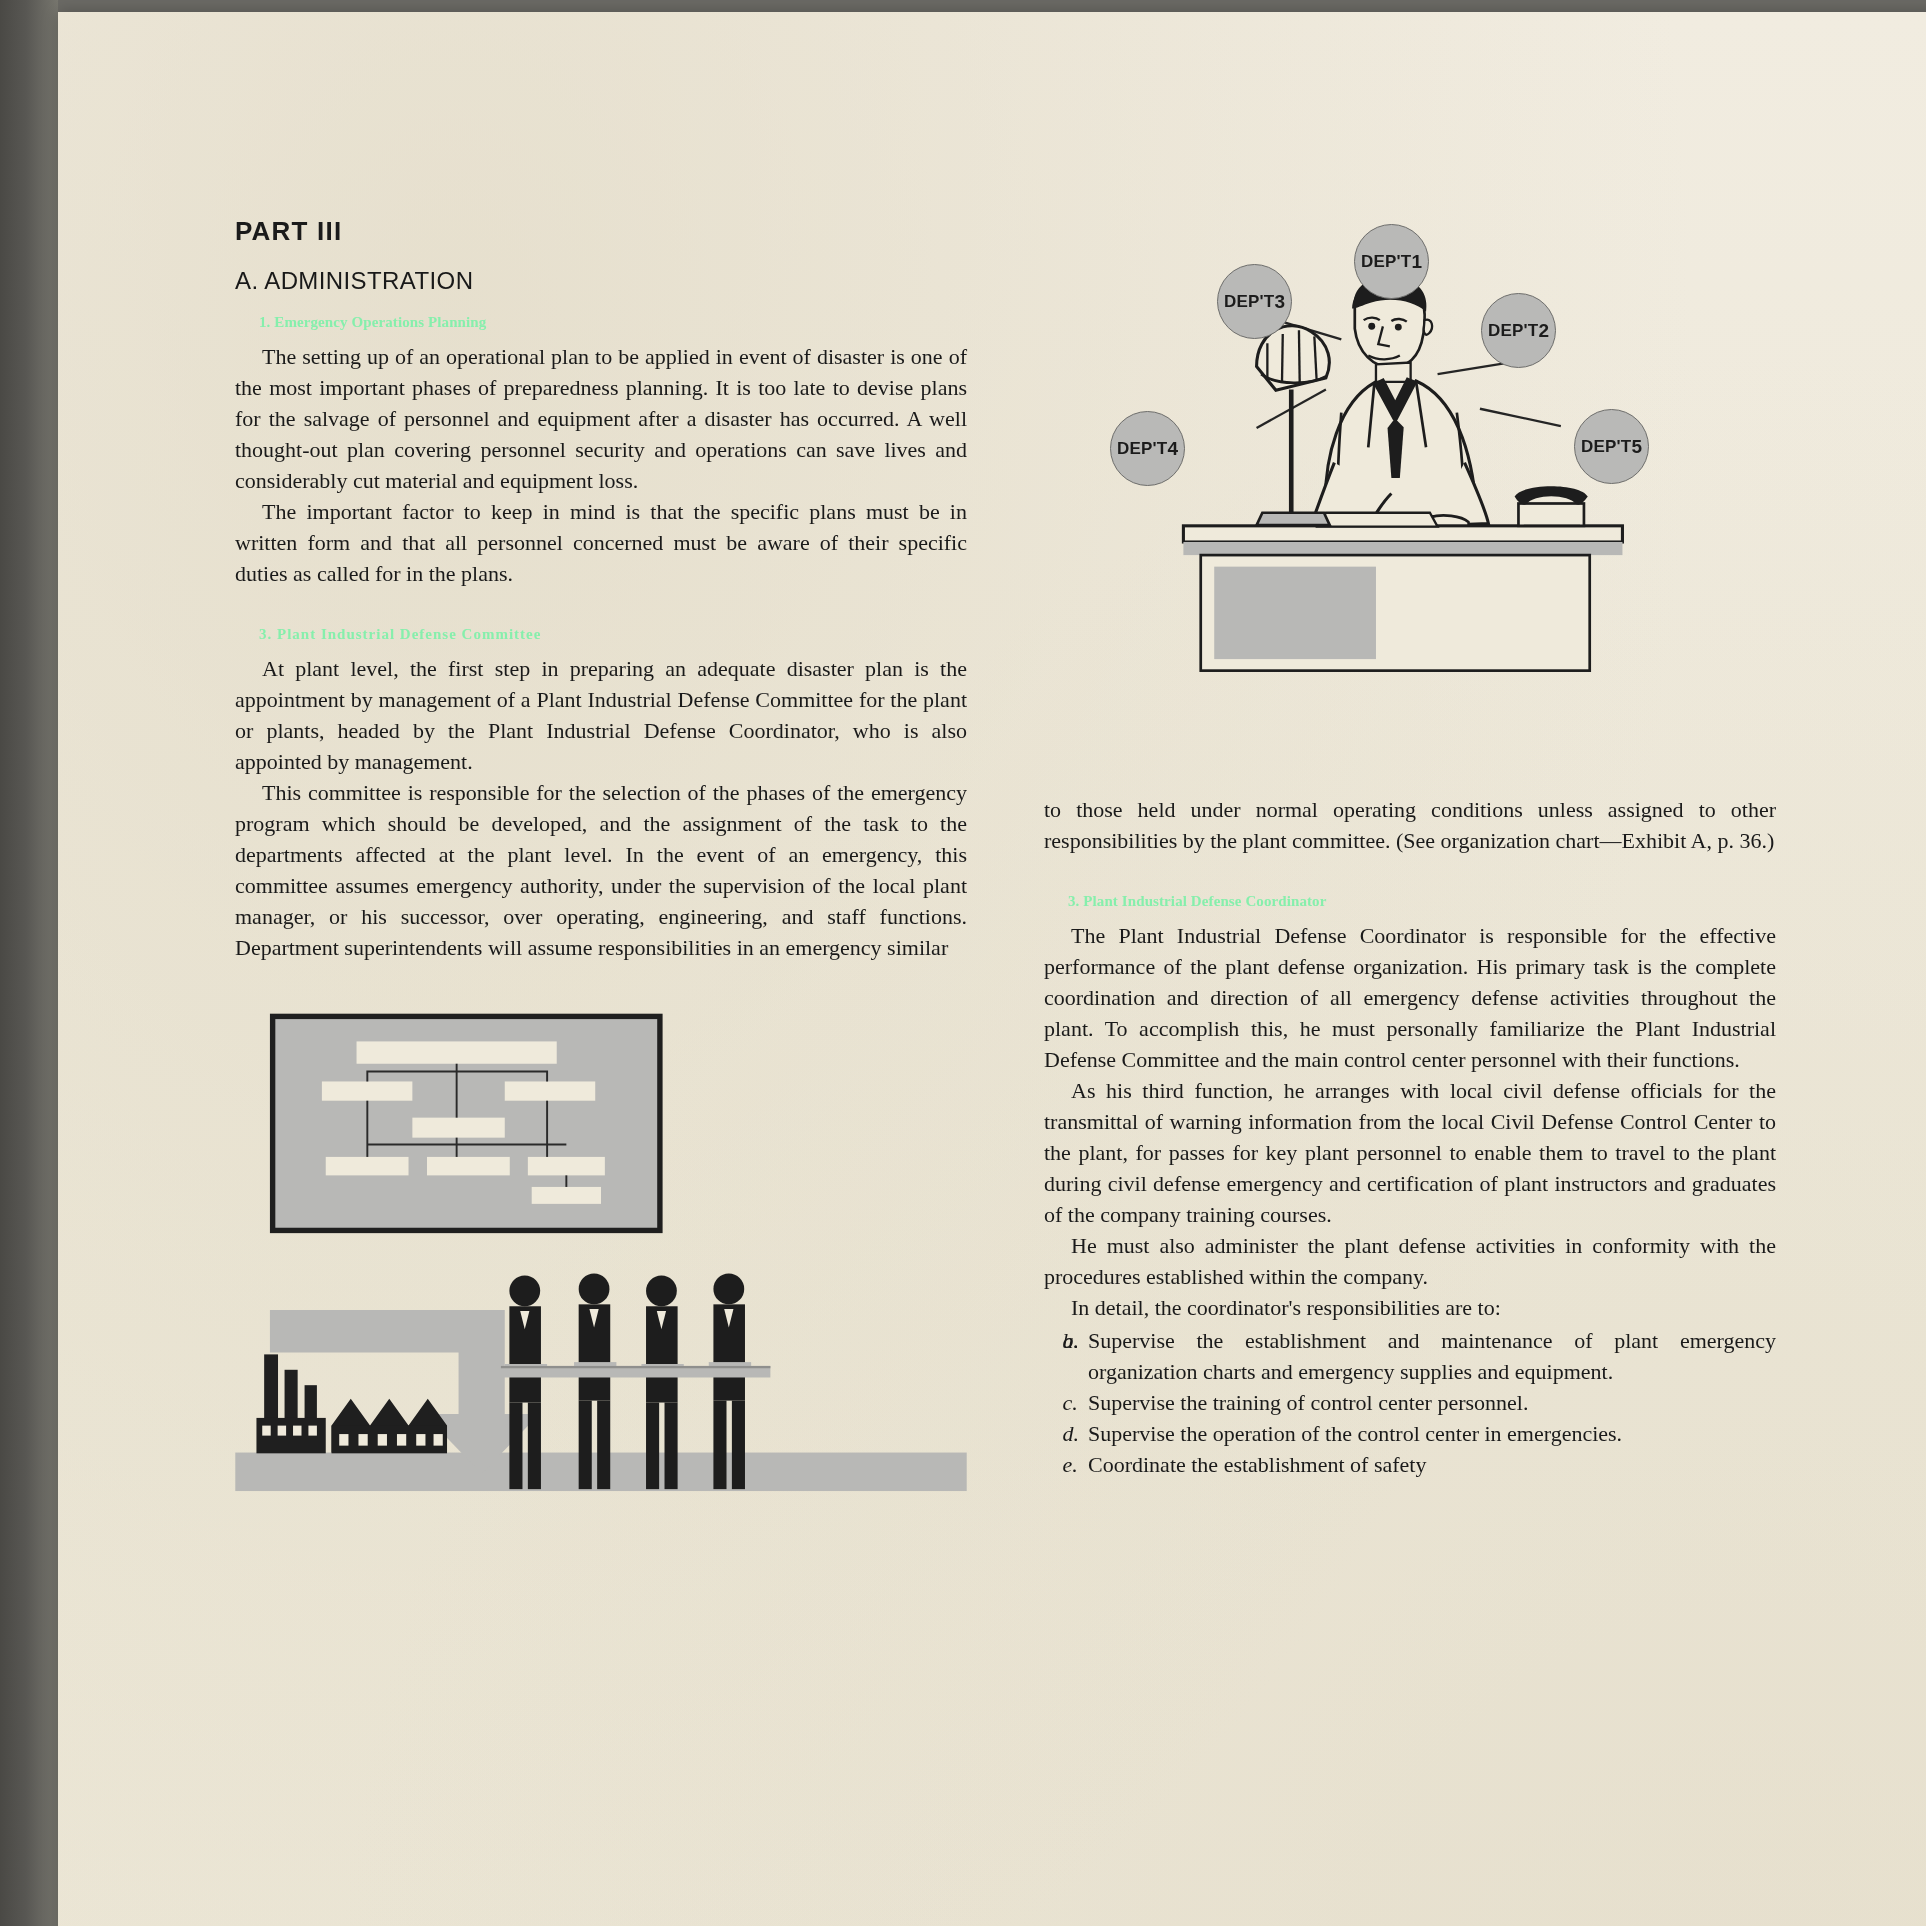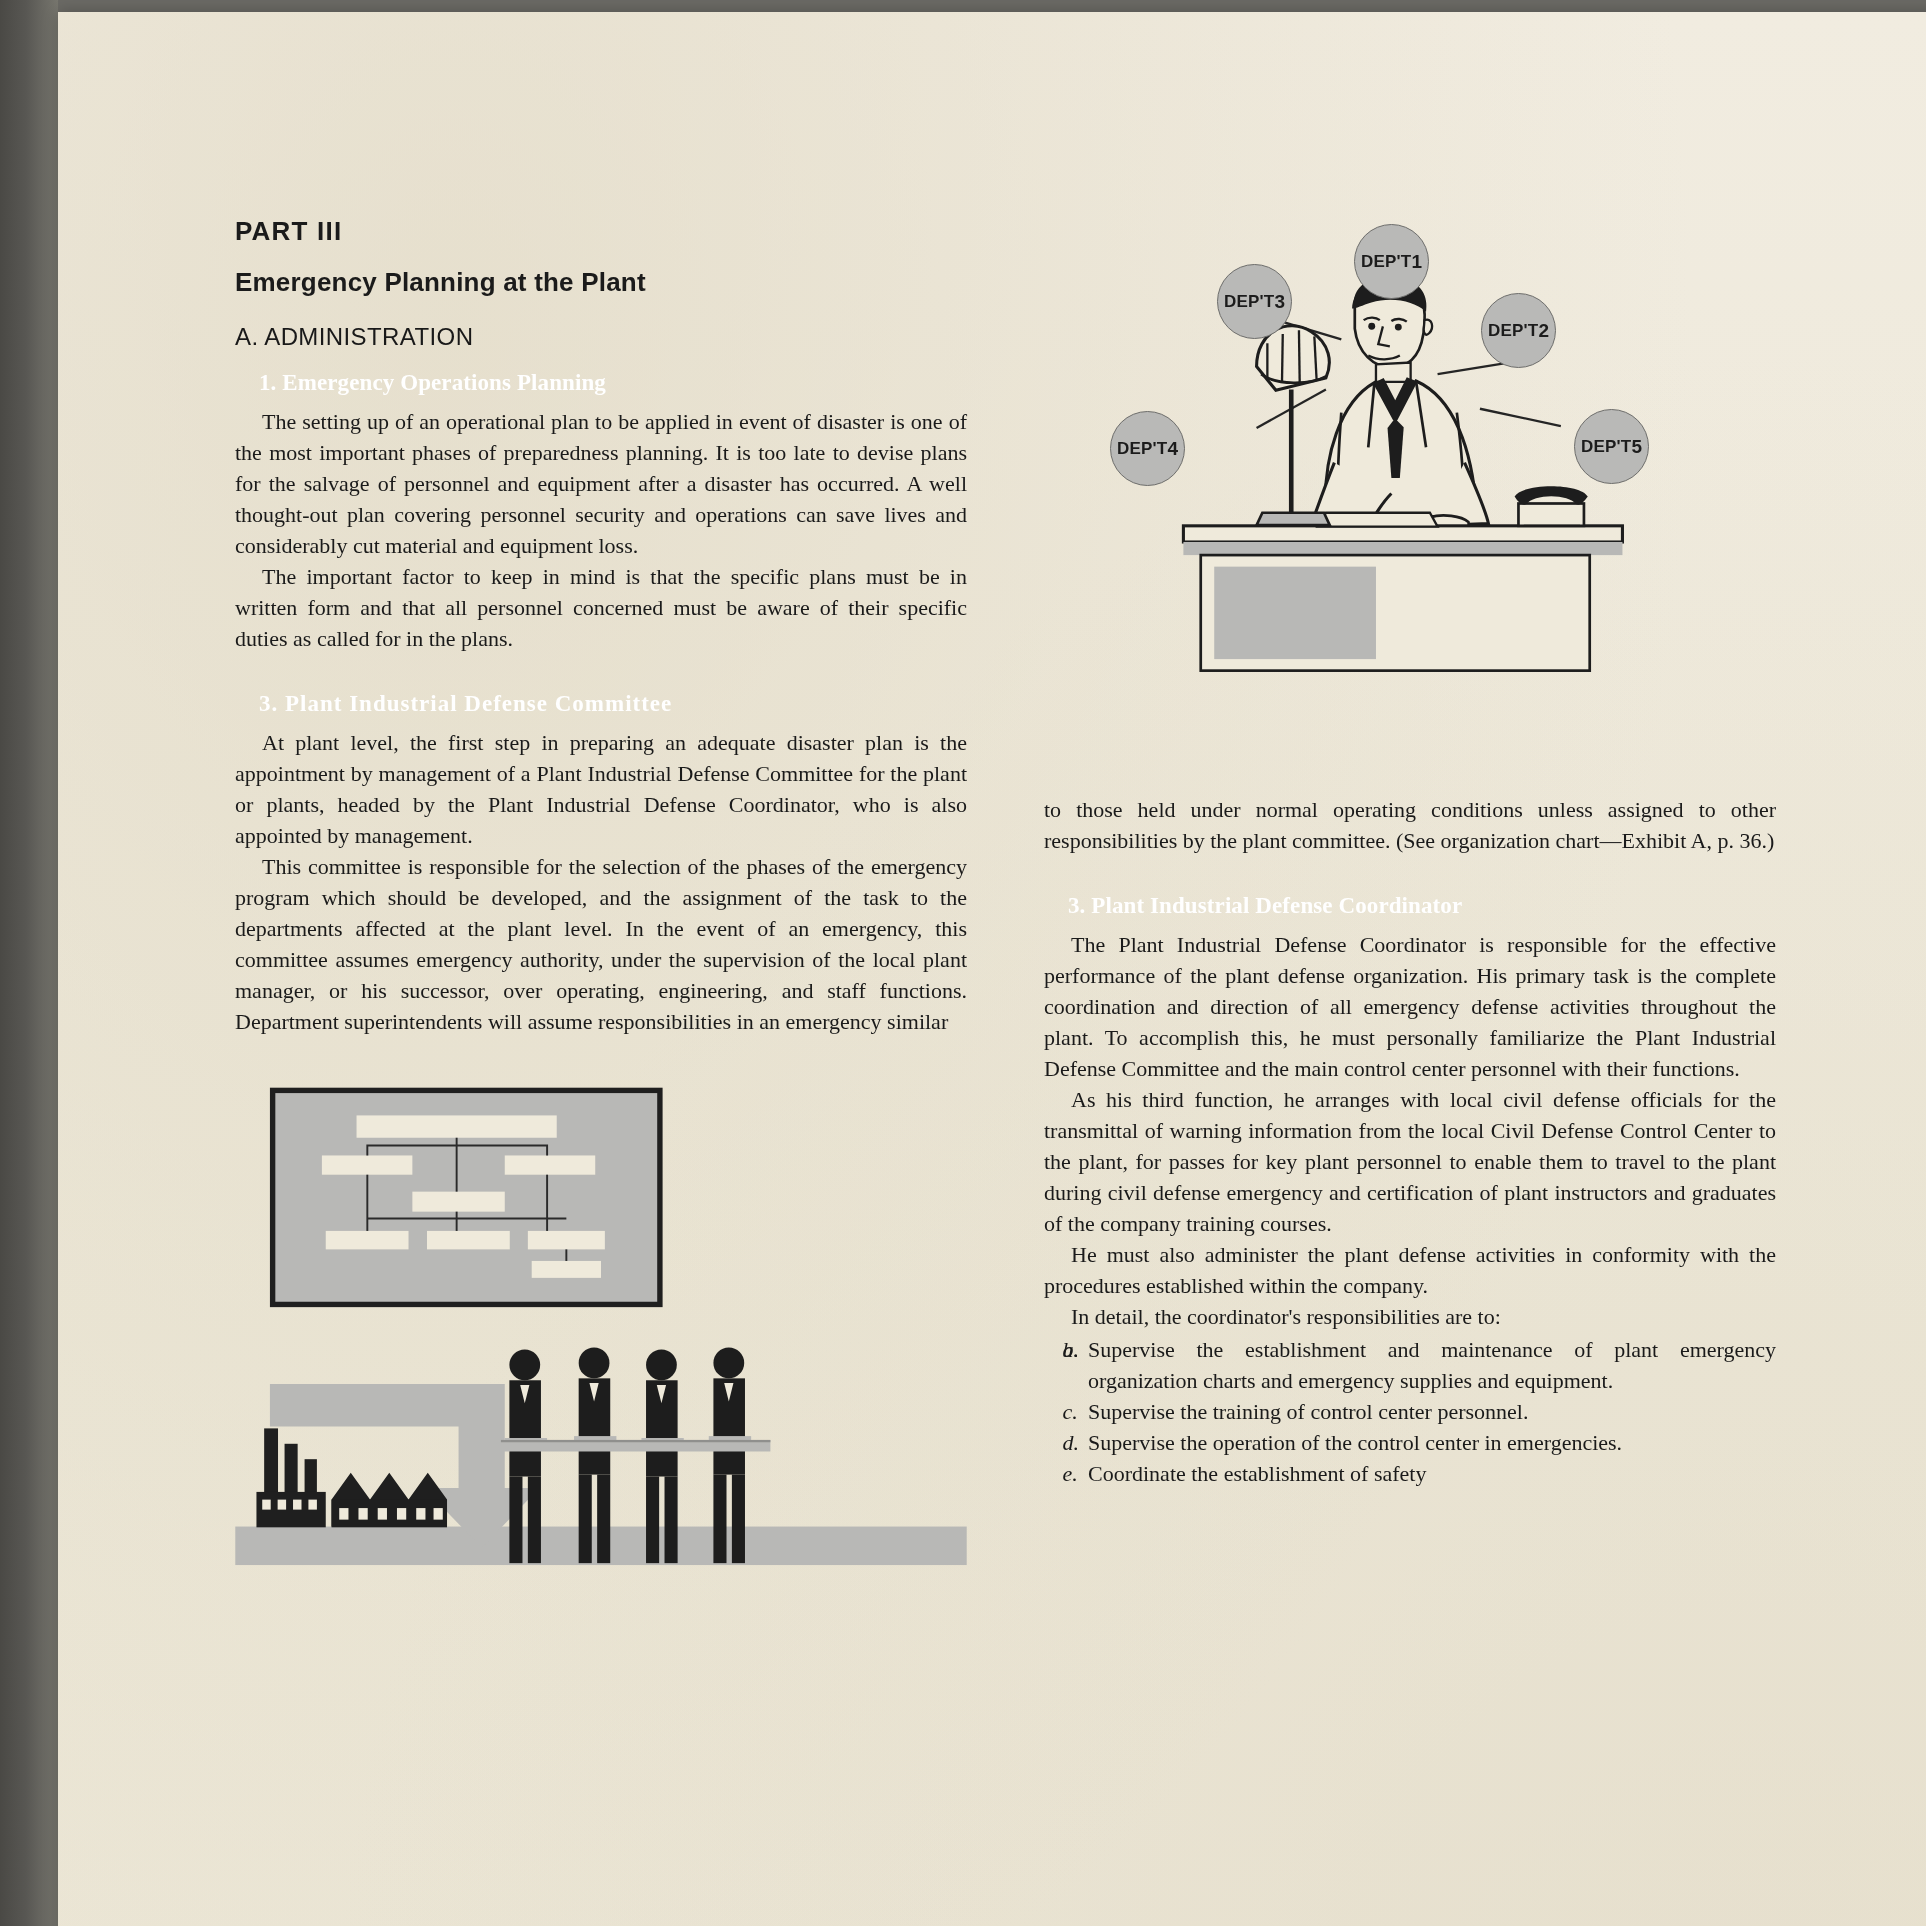--- a/index.html
+++ b/index.html
@@ -81,22 +81,22 @@
   .sect-a {
     font-family: Liberation Sans, sans-serif;
     font-size: 24px;
     letter-spacing: 0.4px;
     color: #191919;
     margin: 0 0 19px 0;
   }
   .subhead {
     font-family: "Liberation Serif", serif;
     font-weight: bold;
-    font-size: 23px;
-    color: #ffffff;
+    font-size: 15px;
+    color: #86efac;
     margin: 0 0 10px 24px;
     letter-spacing: 0.1px;
   }
   .subhead.spaced { letter-spacing: 1px; }
   .subhead-gap { margin-top: 37px; }
 
   p.body {
     font-family: "Liberation Serif", serif;
     font-size: 22px;
     line-height: 31px;
@@ -180,21 +180,20 @@
   <div class="paper">
     <div class="paper-tex"></div>
 
   </div>
 
   <div class="content">
 
     <div class="col col-left">
 
       <div class="part-label">PART III</div>
-      <div class="chapter-title">Emergency Planning at the Plant</div>
       <div class="sect-a">A. ADMINISTRATION</div>
 
       <div class="subhead">1. Emergency Operations Planning</div>
       <p class="body">The setting up of an operational plan to be applied in event of disaster is one of the most important phases of preparedness planning. It is too late to devise plans for the salvage of personnel and equipment after a disaster has occurred. A well thought-out plan covering personnel security and operations can save lives and considerably cut material and equipment loss.</p>
       <p class="body">The important factor to keep in mind is that the specific plans must be in written form and that all personnel concerned must be aware of their specific duties as called for in the plans.</p>
 
       <div class="subhead spaced subhead-gap">3. Plant Industrial Defense Committee</div>
       <p class="body">At plant level, the first step in preparing an adequate disaster plan is the appointment by management of a Plant Industrial Defense Committee for the plant or plants, headed by the Plant Industrial Defense Coordinator, who is also appointed by management.</p>
       <p class="body">This committee is responsible for the selection of the phases of the emergency program which should be developed, and the assignment of the task to the departments affected at the plant level. In the event of an emergency, this committee assumes emergency authority, under the supervision of the local plant manager, or his successor, over operating, engineering, and staff functions. Department superintendents will assume responsibilities in an emergency similar</p>
 

